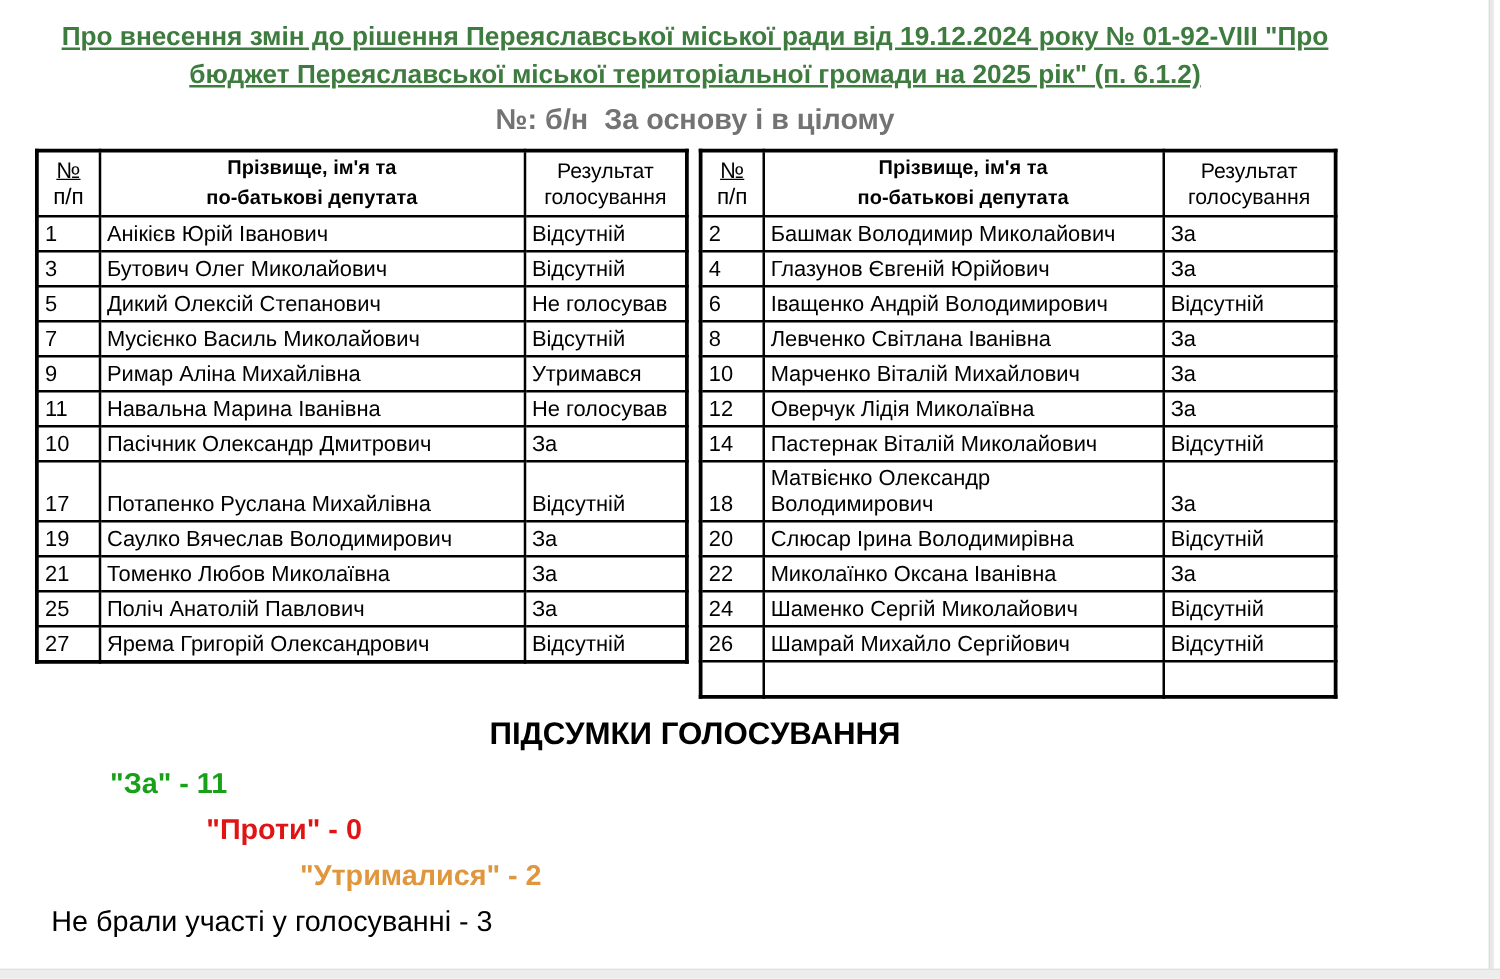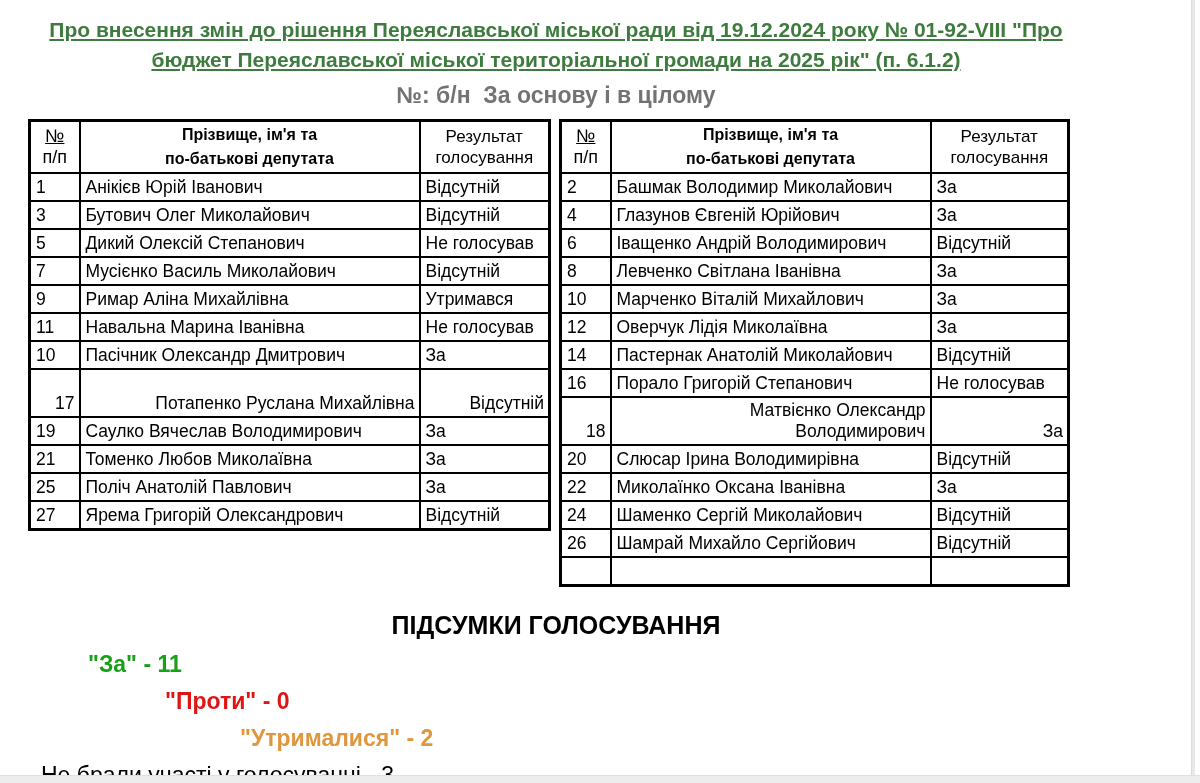--- a/index.html
+++ b/index.html
@@ -69,28 +69,28 @@
   .nosign { text-decoration: underline; }
   .vote-table td {
     height: 24px;
     vertical-align: bottom;
     font-size: 17.5px;
     line-height: 21px;
     padding: 0 4px 2px 5px;
     color: #000;
     white-space: normal;
   }
-  .vote-table tr.tall td { height: 44px; text-align: right; }
+  .vote-table tr.tall td { height: 44px; }
   .vote-table col.c-num  { width: 50px; }
   table.left  col.c-name { width: 340px; }
   table.left  col.c-res  { width: 130px; }
   table.right col.c-name { width: 320px; }
   table.right col.c-res  { width: 138px; }
   .summary-heading {
-    margin-top: 24px;
+    margin-top: 14px;
     text-align: center;
     font-size: 25px;
     font-weight: bold;
     color: #000;
   }
   .s-line {
     font-size: 23px;
     font-weight: bold;
     margin-top: 11px;
     line-height: 26px;
@@ -251,27 +251,22 @@
             <td class="name">Марченко Віталій Михайлович</td>
             <td class="result">За</td>
           </tr>
           <tr>
             <td class="num">12</td>
             <td class="name">Оверчук Лідія Миколаївна</td>
             <td class="result">За</td>
           </tr>
           <tr>
             <td class="num">14</td>
-            <td class="name">Пастернак Анатолій Миколайович</td>
-            <td class="result">Відсутній</td>
-          </tr>
-          <tr>
-            <td class="num">16</td>
-            <td class="name">Порало Григорій Степанович</td>
-            <td class="result">Не голосував</td>
+            <td class="name">Пастернак Віталій Миколайович</td>
+            <td class="result">Відсутній</td>
           </tr>
           <tr class="tall">
             <td class="num">18</td>
             <td class="name">Матвієнко Олександр Володимирович</td>
             <td class="result">За</td>
           </tr>
           <tr>
             <td class="num">20</td>
             <td class="name">Слюсар Ірина Володимирівна</td>
             <td class="result">Відсутній</td>

